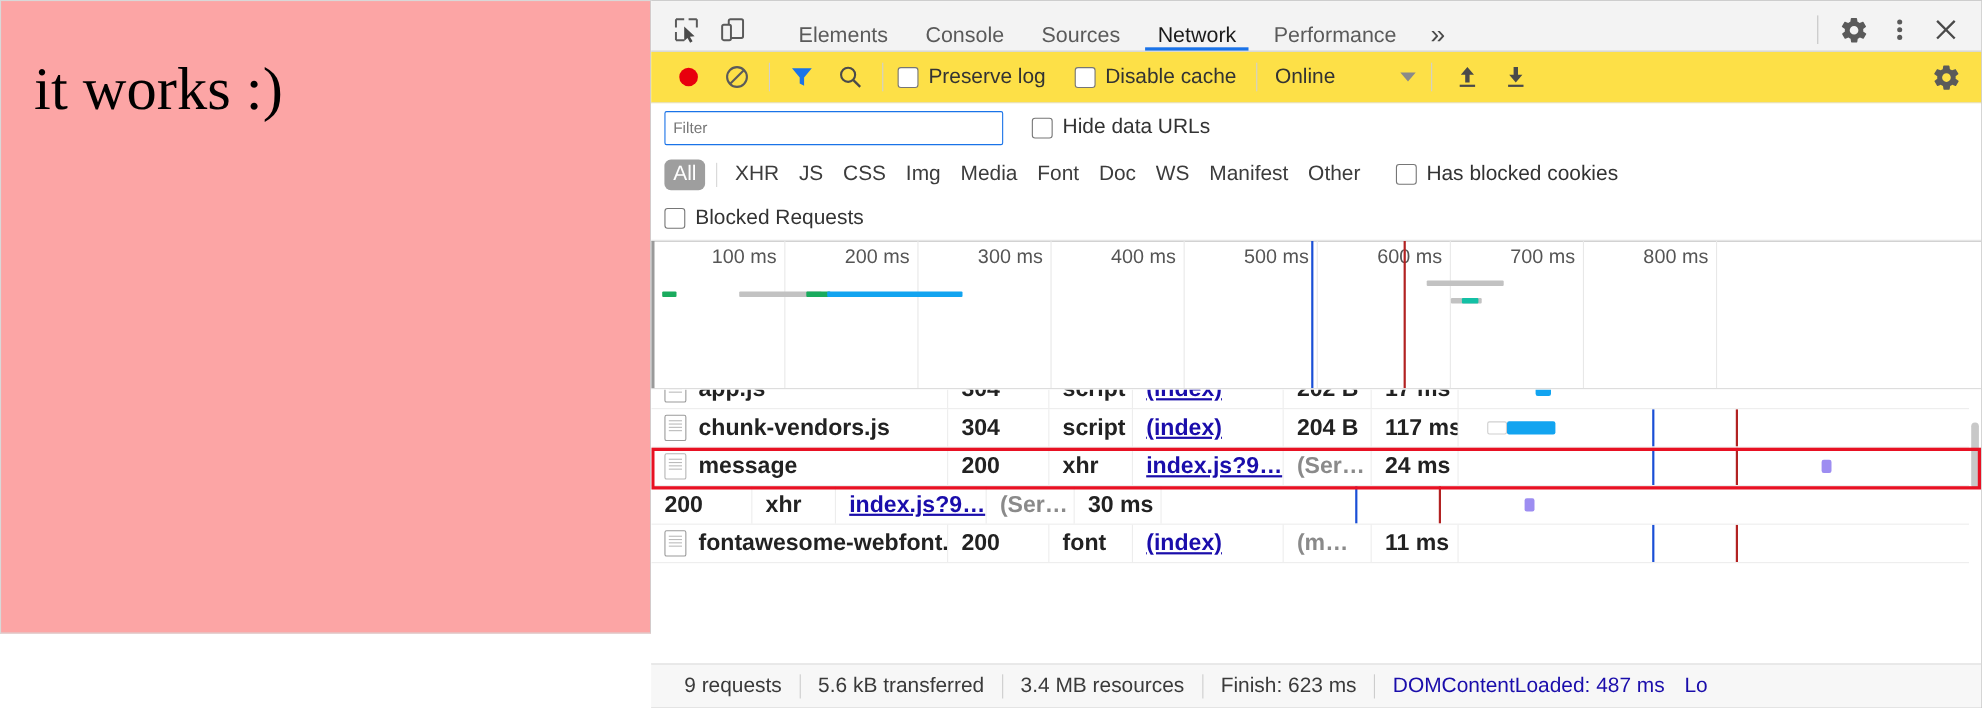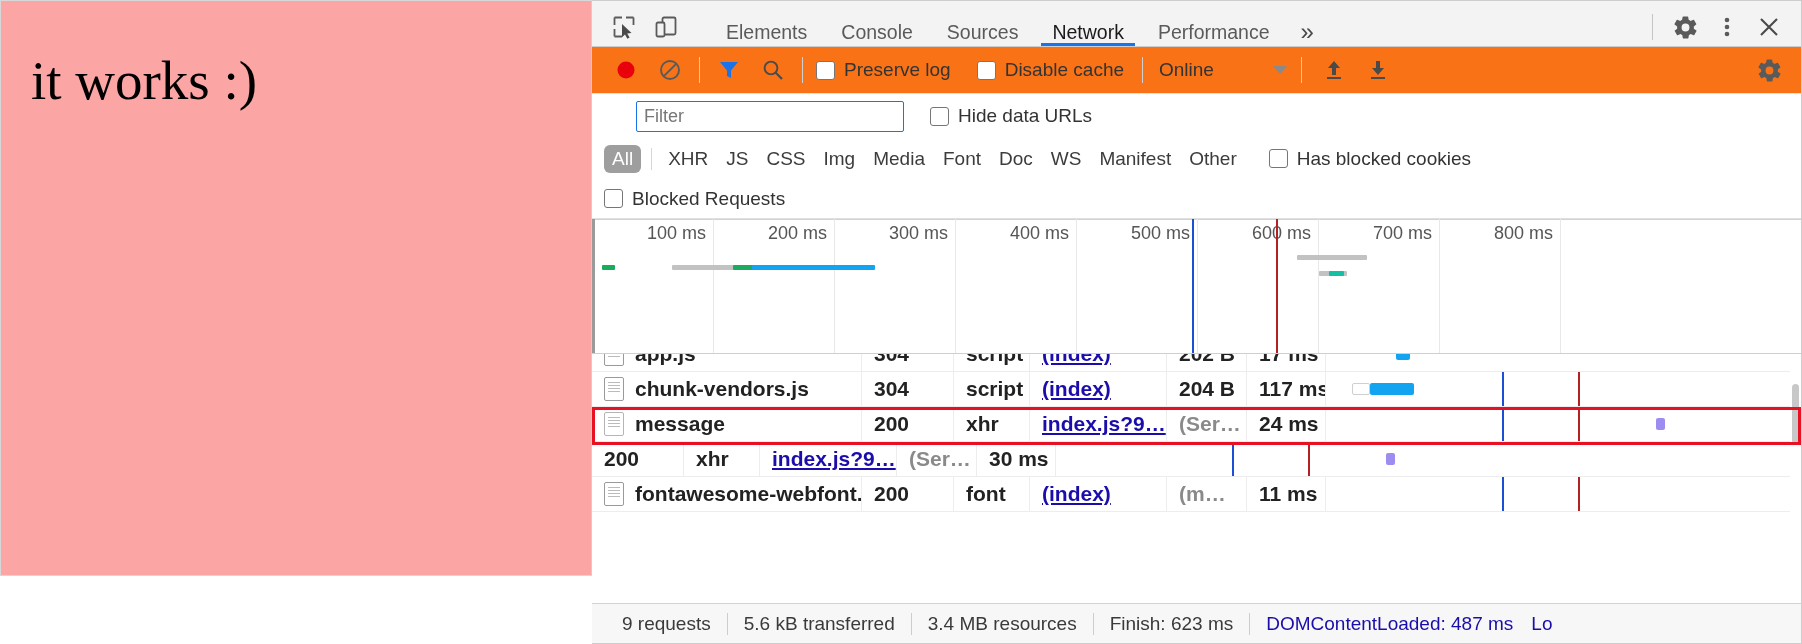--- a/index.html
+++ b/index.html
@@ -50,21 +50,21 @@
   .tab.active{color:#1a1a1a;}
   .tab.active::after{
     content:"";position:absolute;left:6px;right:6px;bottom:0;height:3px;background:#1a73e8;
   }
   .tab.more{font-size:24px;padding:0 14px;color:#4a4a4a;letter-spacing:-2px;}
   .tb-right{margin-left:auto;display:flex;align-items:center;padding-right:12px;gap:2px;}
 
   
   .toolbar{
     height:47px;min-height:47px;display:flex;align-items:center;
-    border-bottom:1px solid #e2e2e2;background:#f97316;padding-left:12px;box-sizing:border-box;
+    border-bottom:1px solid #e2e2e2;background:#fde047;padding-left:12px;box-sizing:border-box;
   }
   .tool-btn{
     width:44px;height:40px;display:flex;align-items:center;justify-content:center;cursor:pointer;border-radius:3px;
   }
   .vsep{width:1px;height:26px;background:#d0d0d0;margin:0 7px;}
   .cbwrap{display:flex;align-items:center;cursor:pointer;white-space:nowrap;margin-right:4px;}
   .cbox{
     width:19px;height:19px;border:1.6px solid #767676;border-radius:3px;background:#fff;
     box-sizing:border-box;margin-right:9px;flex:none;
   }
@@ -77,22 +77,22 @@
     width:0;height:0;border-left:7px solid transparent;border-right:7px solid transparent;
     border-top:8px solid #8a8a8a;margin-left:16px;
   }
   .tb-right2{margin-left:auto;display:flex;align-items:center;padding-right:10px;}
 
   
   .filterrow{
     height:44px;min-height:44px;display:flex;align-items:center;padding-left:12px;background:#fff;box-sizing:border-box;
   }
   .filter-input{
-    width:268px;height:31px;border:1.5px solid #1a73e8;border-radius:2px;background:#fff;
-    font-family:"Liberation Sans",sans-serif;font-size:18px;color:#333;padding:0 7px;box-sizing:border-box;outline:none;margin-left:32px;
+    width:308px;height:31px;border:1.5px solid #1a73e8;border-radius:2px;background:#fff;
+    font-family:"Liberation Sans",sans-serif;font-size:14px;color:#333;padding:0 7px;box-sizing:border-box;outline:none;
   }
   .filter-input::placeholder{color:#777;}
   .hidedata{margin-left:26px;display:flex;align-items:center;cursor:pointer;}
 
   
   .typesrow{
     height:41px;min-height:41px;display:flex;align-items:center;padding-left:12px;background:#fff;box-sizing:border-box;
   }
   .pill{
     font-size:19px;color:#3c3c3c;padding:3px 8px;border-radius:6px;cursor:pointer;white-space:nowrap;margin-right:2px;

